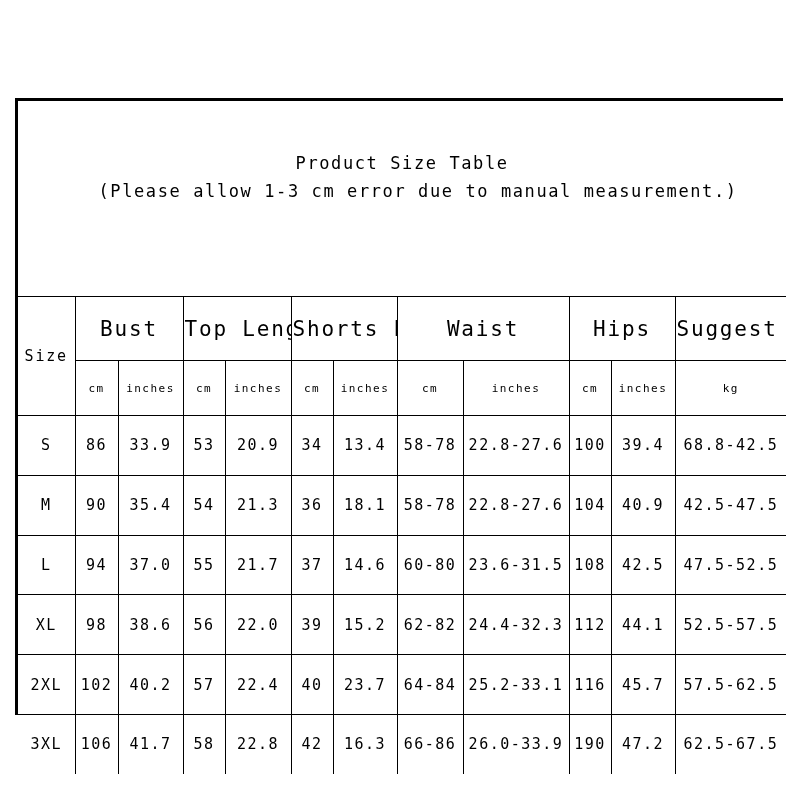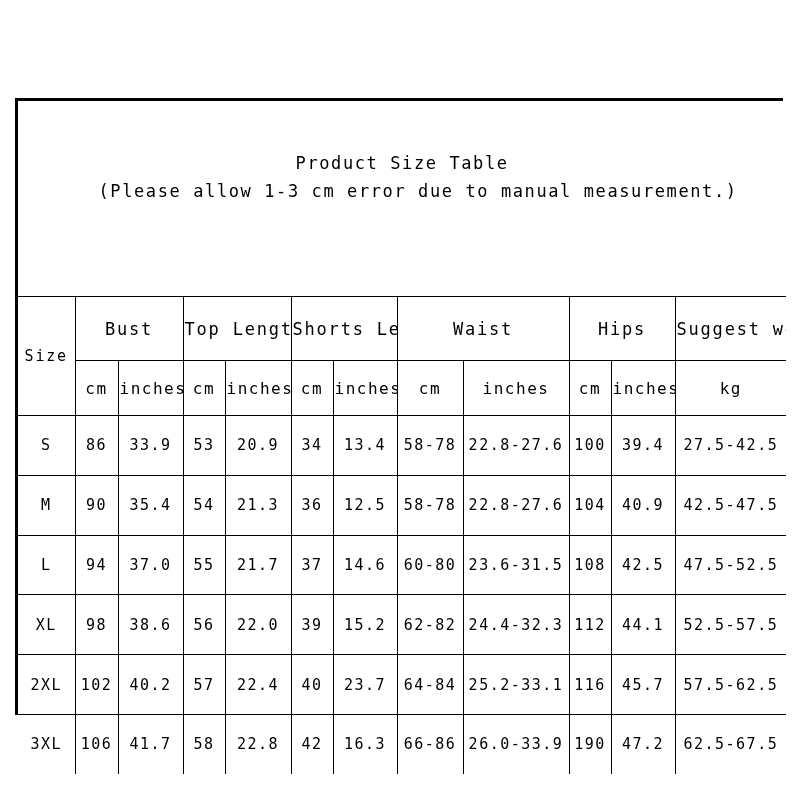--- a/index.html
+++ b/index.html
@@ -70,28 +70,28 @@
     line-height: 28px;
     padding-top: 48px !important;
     vertical-align: top !important;
   }
   .title-line-1 { display: block; }
   .title-line-2 { display: block; padding-left: 32px; }
 
   
   .group-head {
     height: 63px;       
-    font-size: 17px;
+    font-size: 21px;
     letter-spacing: 1.8px;
     line-height: 22px;
     white-space: normal;
   }
   .sub-head {
     height: 54px;       
-    font-size: 16px;
+    font-size: 11px;
     letter-spacing: 1.5px;
   }
   .size-head {
     font-size: 15px;
     letter-spacing: 1.8px;
     margin-top: 37px;
   }
 
   
   .data-row td {
@@ -159,31 +159,31 @@
         <td>86</td>
         <td>33.9</td>
         <td>53</td>
         <td>20.9</td>
         <td>34</td>
         <td>13.4</td>
         <td>58-78</td>
         <td>22.8-27.6</td>
         <td>100</td>
         <td>39.4</td>
-        <td>27.5-42.5</td>
+        <td>68.8-42.5</td>
       </tr>
 
       <tr class="data-row">
         <td>M</td>
         <td>90</td>
         <td>35.4</td>
         <td>54</td>
         <td>21.3</td>
         <td>36</td>
-        <td>12.5</td>
+        <td>18.1</td>
         <td>58-78</td>
         <td>22.8-27.6</td>
         <td>104</td>
         <td>40.9</td>
         <td>42.5-47.5</td>
       </tr>
 
       <tr class="data-row">
         <td>L</td>
         <td>94</td>

